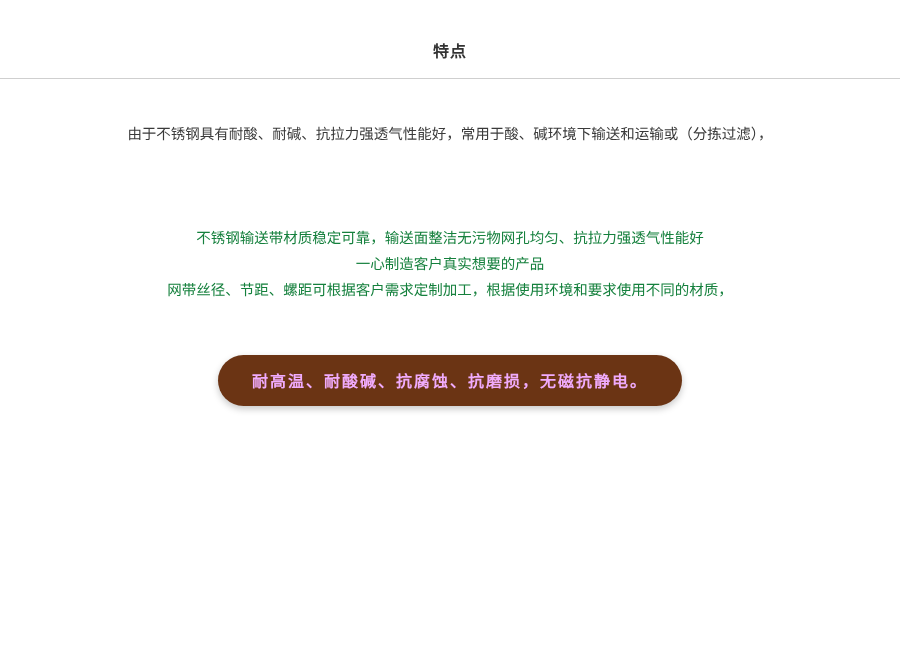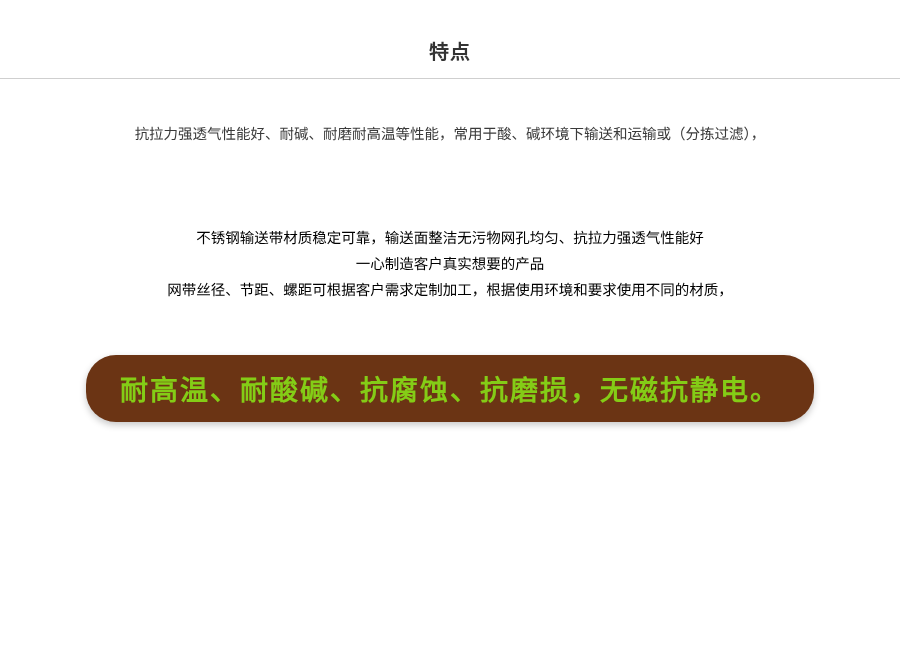--- a/index.html
+++ b/index.html
@@ -20,21 +20,21 @@
     height: 669px;
     box-sizing: border-box;
   }
 
   
   .header {
     padding-top: 38px;
     text-align: center;
   }
   .header-title {
-    font-size: 20px;
+    font-size: 16px;
     font-weight: bold;
     color: #333333;
     letter-spacing: 1px;
     line-height: 28px;
   }
   .header-rule {
     margin-top: 12px;
     height: 1px;
     background: #cfcfcf;
     width: 100%;
@@ -76,56 +76,56 @@
     color: #444444;
     letter-spacing: 1px;
   }
 
   
   .detail {
     margin-top: 78px;
     text-align: center;
     font-size: 14.5px;
     line-height: 26px;
-    color: #000000;
+    color: #15803d;
   }
   .detail-line {
     display: block;
   }
 
   
   .banner-wrap {
     margin-top: 52px;
     display: flex;
     justify-content: center;
   }
   .banner {
     background: #6b3414;
-    color: #84cc16;
-    font-size: 28px;
+    color: #f0abfc;
+    font-size: 16px;
     font-weight: bold;
     letter-spacing: 2px;
     padding: 13px 34px 14px 34px;
     border-radius: 30px;
     box-shadow: 0 3px 7px rgba(0,0,0,0.22);
     white-space: nowrap;
   }
 </style>
 </head>
 <body>
 
 <div class="page">
 
   <div class="header">
     <div class="header-title">特点</div>
     <div class="header-rule"></div>
   </div>
 
   <div class="intro">
-    <span class="intro-line">抗拉力强透气性能好、耐碱、耐磨耐高温等性能，常用于酸、碱环境下输送和运输或（分拣过滤），</span>
+    <span class="intro-line">由于不锈钢具有耐酸、耐碱、抗拉力强透气性能好，常用于酸、碱环境下输送和运输或（分拣过滤），</span>
   </div>
 
 
   <div class="detail">
     <span class="detail-line">不锈钢输送带材质稳定可靠，输送面整洁无污物网孔均匀、抗拉力强透气性能好</span>
     <span class="detail-line">一心制造客户真实想要的产品</span>
     <span class="detail-line">网带丝径、节距、螺距可根据客户需求定制加工，根据使用环境和要求使用不同的材质，</span>
   </div>
 
   <div class="banner-wrap">

